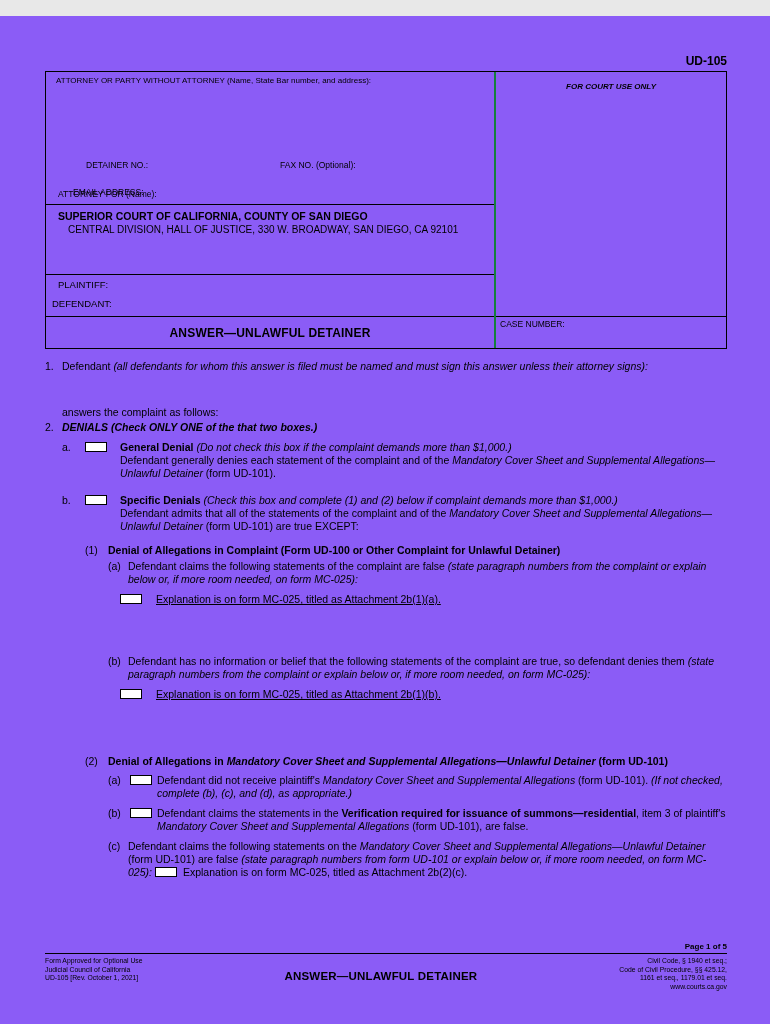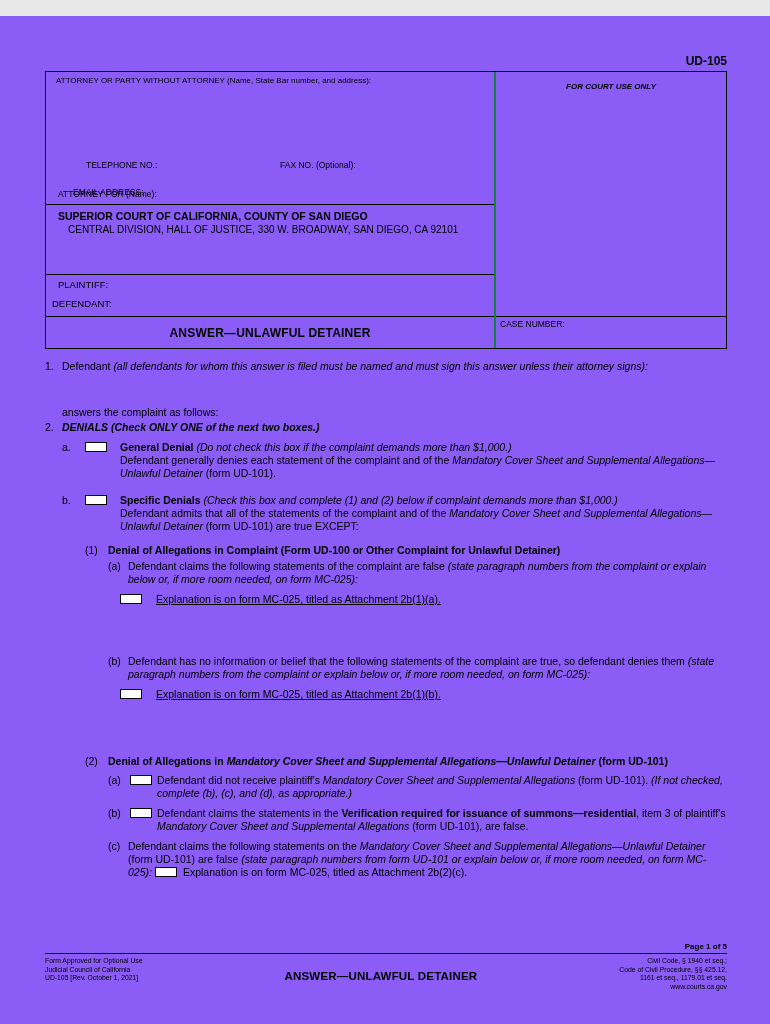--- a/index.html
+++ b/index.html
@@ -80,21 +80,21 @@
   <div class="content">
 
     <div class="form-number">UD-105</div>
 
     <div class="caption-box">
       <div class="cb-left">
         <div class="attorney-area">
           <div>ATTORNEY OR PARTY WITHOUT ATTORNEY (Name, State Bar number, and address):</div>
         </div>
         <div class="contact-row tel-row">
-          <span class="small-label tel">TELEPHONE NO.:</span>
+          <span class="small-label tel">DETAINER NO.:</span>
           <span class="small-label fax">FAX NO. (Optional):</span>
         </div>
         <div class="contact-row email-row">
           <span class="small-label">EMAIL ADDRESS:</span>
         </div>
         <div class="contact-row atty-row">
           <span class="small-label">ATTORNEY FOR (Name):</span>
         </div>
         <div class="court-area">
           <div class="court-name">SUPERIOR COURT OF CALIFORNIA, COUNTY OF SAN DIEGO</div>
@@ -131,21 +131,21 @@
       </div>
       <div class="spacer33"></div>
       <div class="row">
         <div class="num"></div>
         <div class="text">answers the complaint as follows:</div>
       </div>
 
       <div class="row mt2">
         <div class="num">2.</div>
         <div class="text">
-          <span class="bi">DENIALS </span><span class="bi"> (Check ONLY ONE of the next two boxes.)</span>
+          <span class="bi">DENIALS </span><span class="bi"> (Check ONLY ONE of the that two boxes.)</span>
         </div>
       </div>
 
       <div class="row p17 mt7">
         <div class="w23">a.</div>
         <div class="cbx-cell">
           <span class="cbx"></span>
         </div>
         <div class="text">
           <div>

